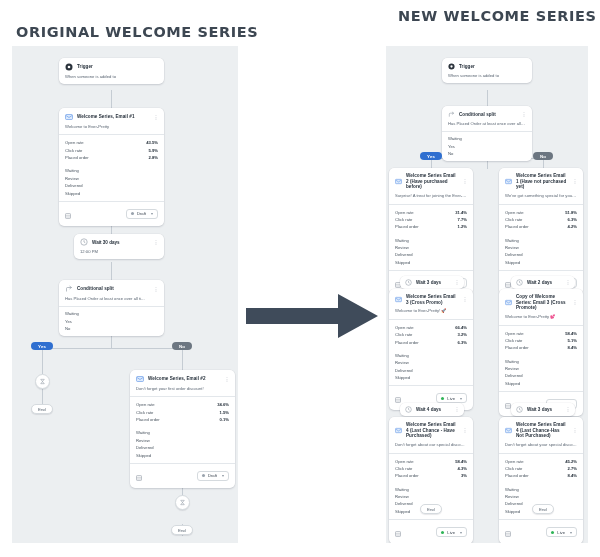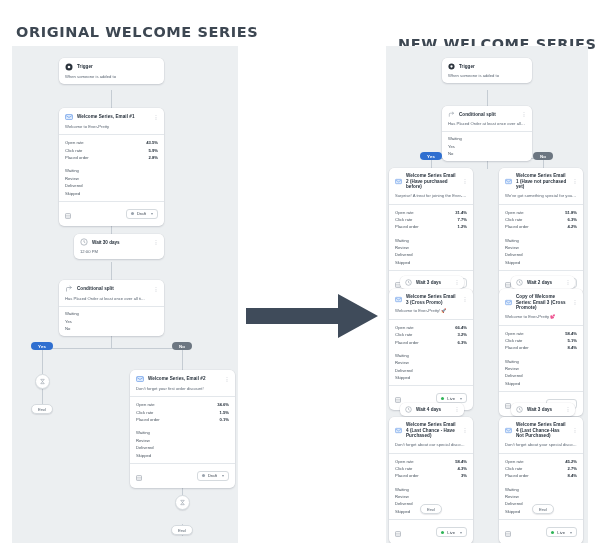--- a/index.html
+++ b/index.html
@@ -14,21 +14,21 @@
     font-family: "DejaVu Sans", sans-serif;
     font-weight: bold;
     font-size: 14.5px;
     letter-spacing: 0.6px;
     color: #3d4752;
     text-transform: uppercase;
     position: absolute;
     white-space: nowrap;
   }
   #title-left  { left: 16px; top: 24px; }
-  #title-right { left: 398px; top: 36px; }
+  #title-right { left: 398px; top: 8px; }
 
   .canvas {
     position: absolute;
     background: #eceff1;
     overflow: hidden;
   }
   #canvas-left  { left: 12px;  top: 46px; width: 226px; height: 497px; }
   #canvas-right { left: 386px; top: 46px; width: 202px; height: 497px; }
 
   

